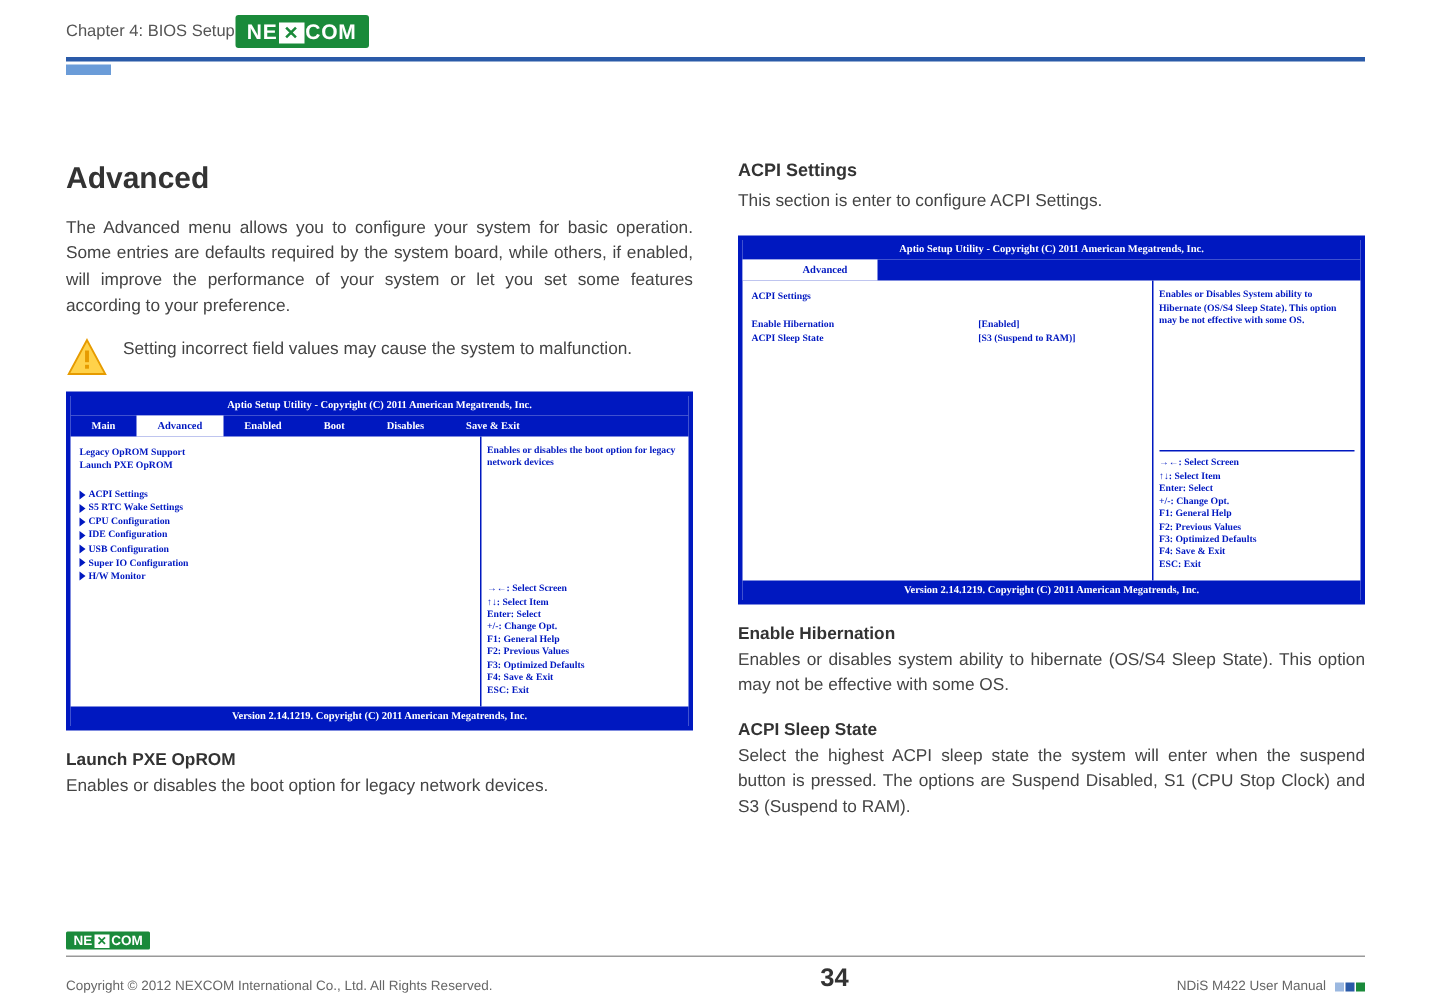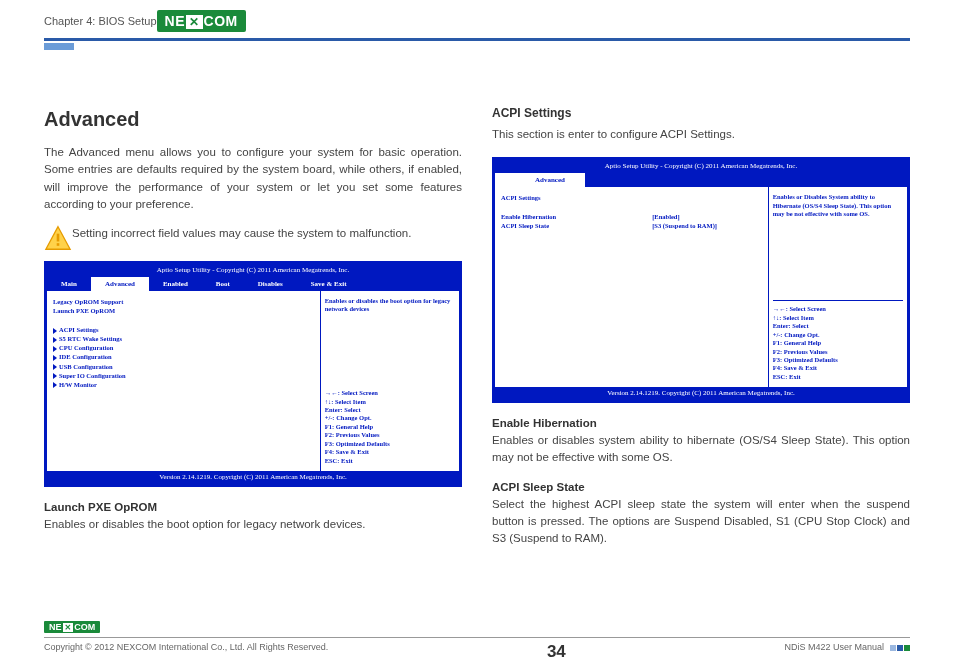--- a/index.html
+++ b/index.html
@@ -9,44 +9,44 @@
   .logo { background: #1a8a3a; color: #fff; font-weight: bold; font-size: 14px; padding: 3px 8px; border-radius: 2px; letter-spacing: 0.5px; }
   .logo .x { background: #fff; color: #1a8a3a; padding: 0 3px; margin: 0 1px; font-size: 12px; }
   .hr-top { height: 3px; background: #2a5aa8; margin: 0 44px 2px 44px; }
   .hr-accent { height: 7px; width: 30px; background: #6b9cd8; margin-left: 44px; }
   .content { display: flex; padding: 20px 44px 0 44px; gap: 30px; }
   .col { flex: 1; font-size: 11.5px; line-height: 1.5; color: #444; margin-top: 34px; }
   h1.title { font-size: 20px; font-weight: bold; color: #333; margin-bottom: 10px; }
   h2.sub { font-size: 12px; font-weight: bold; color: #333; margin-bottom: 4px; }
   h3.f { font-size: 11.5px; font-weight: bold; color: #333; margin-top: 12px; }
   .just { text-align: justify; }
-  .warn { display: flex; gap: 0; margin: 12px 0 10px 0; align-items: flex-start; text-align: center; }
+  .warn { display: flex; gap: 10px; margin: 12px 0 10px 0; align-items: flex-start; text-align: center; }
   .warn-icon { width: 28px; height: 26px; flex-shrink: 0; }
   .warn-icon svg { width: 100%; height: 100%; }
   .bios { border: 3px solid #0018c0; background: #fff; font-family: "Times New Roman", serif; font-size: 6.5px; margin-top: 8px; }
-  .bios-title { background: #0018c0; color: #fff; text-align: center; font-weight: normal; padding: 1px 0; font-size: 7px; }
+  .bios-title { background: #0018c0; color: #fff; text-align: center; font-weight: bold; padding: 1px 0; font-size: 7px; }
   .bios-tabs { display: flex; background: #0018c0; color: #fff; font-weight: bold; font-size: 7px; }
   .bios-tab { padding: 2px 14px; }
   .bios-tab.active { background: #fff; color: #0018c0; }
   .bios-tabs.single .bios-tab { padding: 2px 20px 2px 40px; }
   .bios-body { display: flex; min-height: 180px; }
   .bios-left { flex: 2; border-right: 1px solid #0018c0; padding: 6px 6px; color: #0018c0; font-weight: bold; line-height: 1.4; }
   .bios-left .gap { height: 10px; }
   .bios-left .row2 { display: flex; }
   .bios-left .row2 .c1 { width: 58%; }
   .bios-left .row2 .c2 { }
   .bios-right { flex: 1; padding: 6px 4px; color: #0018c0; font-weight: bold; display: flex; flex-direction: column; line-height: 1.3; }
   .bios-right .help-top { flex: 0; }
   .bios-right .help-split { border-top: 1px solid #0018c0; margin: 6px 0 0 0; padding-top: 4px; }
   .bios-right .spacer { flex: 1; }
-  .bios-footer { background: #0018c0; color: #fff; text-align: center; font-weight: normal; padding: 1px 0; font-size: 7px; }
+  .bios-footer { background: #0018c0; color: #fff; text-align: center; font-weight: bold; padding: 1px 0; font-size: 7px; }
   .tri { display:inline-block; width:0; height:0; border-top:3px solid transparent; border-bottom:3px solid transparent; border-left:4px solid #0018c0; margin-right:2px; vertical-align: middle;}
   .footer { position: absolute; bottom: 10px; left: 44px; right: 44px; }
   .footer-hr { height: 1px; background: #999; margin-bottom: 4px; }
-  .footer-row { display: flex; justify-content: space-between; align-items: flex-start; font-size: 9px; color: #666; }
+  .footer-row { display: flex; justify-content: space-between; align-items: flex-end; font-size: 9px; color: #666; }
   .footer-logo { background:#1a8a3a; color:#fff; font-weight:bold; font-size:9px; padding:1px 5px; border-radius:1px; margin-bottom:4px; display:inline-block;}
   .footer-logo .x { background:#fff; color:#1a8a3a; padding:0 2px; margin:0 1px; font-size:8px;}
   .page-num { font-weight: bold; font-size: 17px; color: #333; }
   .footer-deco { display:inline-flex; gap:1px; vertical-align:middle; margin-left:6px;}
   .footer-deco span{width:6px;height:6px;display:inline-block;}
 </style>
 </head>
 <body>
 
 <div class="header">

